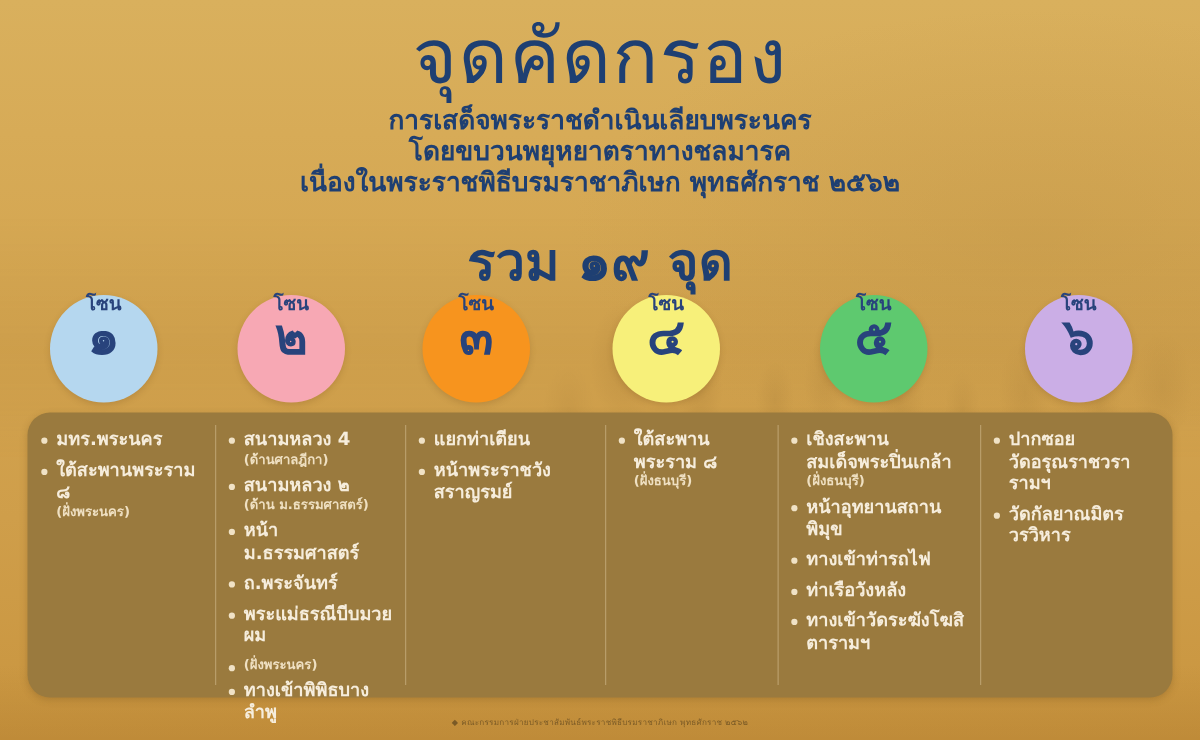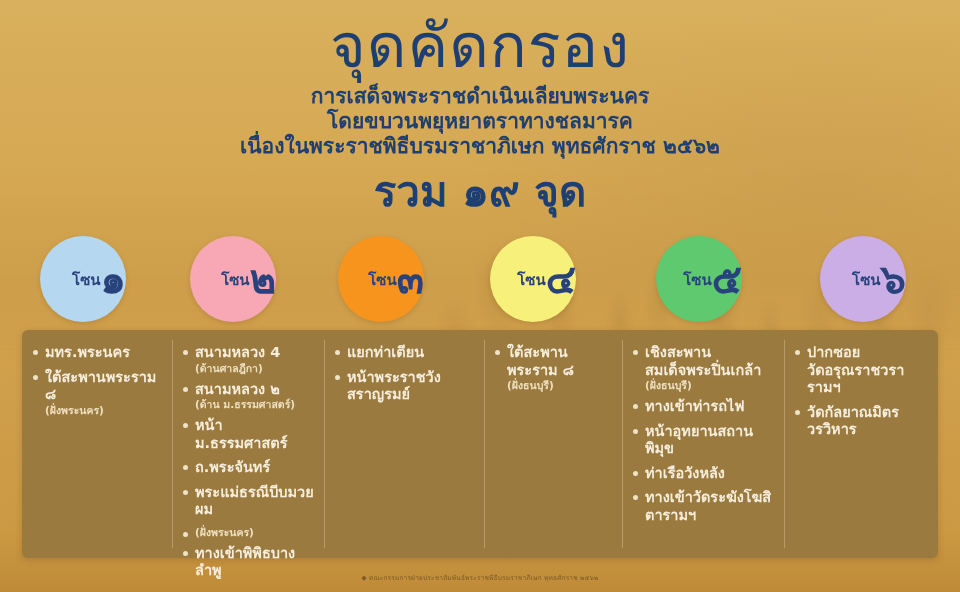--- a/index.html
+++ b/index.html
@@ -51,42 +51,42 @@
   .title-main {
     margin-top:14px;
     font-size:61px; line-height:64px; font-weight:normal;
     color:#1e3f72; letter-spacing:1px;
   }
   .subline {
     font-size:21px; line-height:25px; font-weight:bold; color:#1e3f72;
   }
   .subline.s1 { margin-top:6px; }
   .total {
-    margin-top:9px;
+    margin-top:27px;
     font-size:42px; line-height:48px; font-weight:bold; color:#1e3f72;
   }
 
   
   .zones { position:absolute; left:0; top:236px; width:960px; height:96px; }
   .zone-circle {
     position:absolute; top:0;
     width:86px; height:86px; border-radius:50%;
-    display:flex; align-items:center; justify-content:flex-end;
+    display:flex; flex-direction:column; align-items:center; justify-content:flex-start;
     color:#28437c;
     box-shadow:0 2px 5px rgba(110,74,26,.22);
   }
   .zone-word { font-size:15px; line-height:15px; font-weight:bold; margin-bottom:-2px; }
   .zone-num  { font-size:40px; line-height:42px; font-weight:bold; }
 
   
   .panel {
     position:absolute; left:22px; top:330px;
     width:916px; height:228px;
     background:#9a7a3e;
-    border-radius:6px;
+    border-radius:18px;
     box-shadow:0 2px 6px rgba(100,68,24,.25);
     display:flex;
   }
   .col {
     position:relative;
     padding:14px 8px 10px 10px;
   }
   .col + .col::before {
     content:""; position:absolute; left:0; top:10px; bottom:10px;
     width:1px; background:rgba(222,200,158,.45);
@@ -188,22 +188,22 @@
       </div>
       <div class="col" style="width: 138px;">
         <ul>
           <li><span>ใต้สะพานพระราม ๘</span><span class="note">(ฝั่งธนบุรี)</span></li>
         </ul>
       </div>
       <div class="col" style="width: 162px; padding-left: 10px;">
         <ul>
           <li><span>เชิงสะพาน
 สมเด็จพระปิ่นเกล้า</span><span class="note">(ฝั่งธนบุรี)</span></li>
+          <li><span>หน้าอุทยานสถานพิมุข</span></li>
           <li><span>ทางเข้าท่ารถไฟ</span></li>
-          <li><span>หน้าอุทยานสถานพิมุข</span></li>
           <li><span>ท่าเรือวังหลัง</span></li>
           <li><span>ทางเข้าวัดระฆังโฆสิตารามฯ</span></li>
         </ul>
       </div>
       <div class="col" style="width: 154px;">
         <ul>
           <li><span>ปากซอย
 วัดอรุณราชวรารามฯ</span></li>
           <li><span>วัดกัลยาณมิตรวรวิหาร</span></li>
         </ul>

